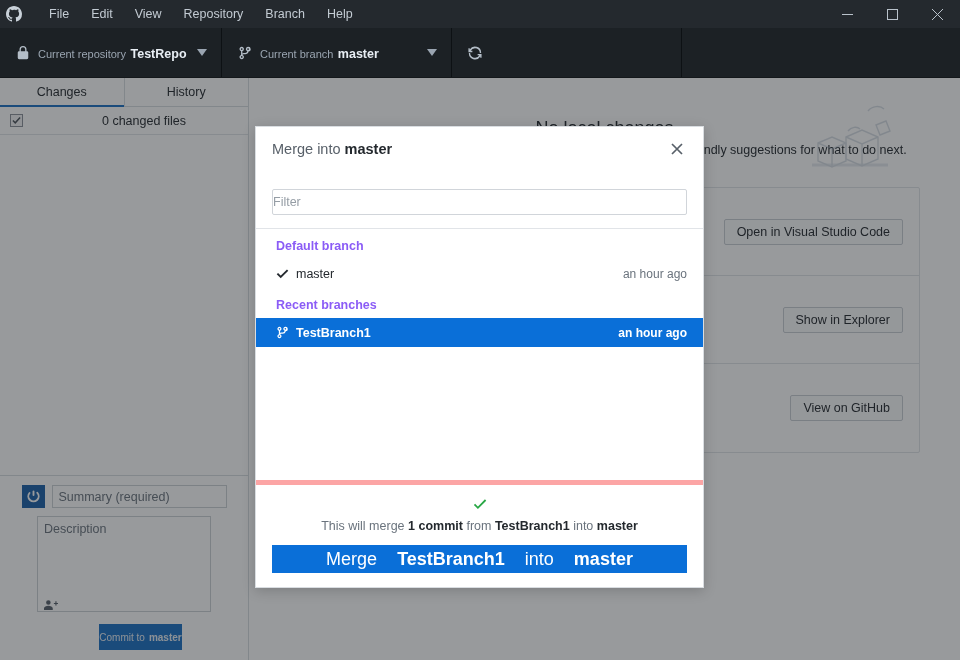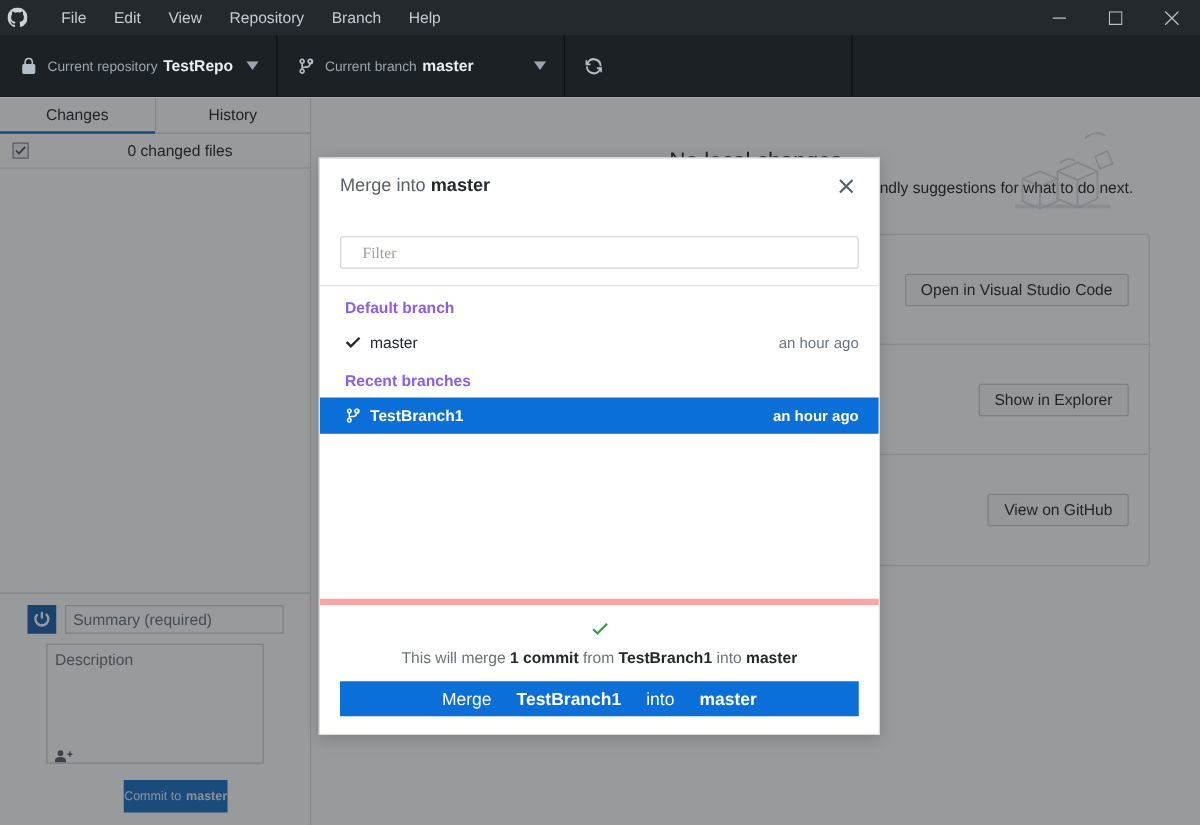--- a/index.html
+++ b/index.html
@@ -273,22 +273,22 @@
     width: 20px; height: 20px;
     display: flex; align-items: center; justify-content: center;
     color: #586069;
     cursor: default;
     margin-top: -2px;
   }
   .dlg-filter {
     width: 100%; height: 26px;
     border: 1px solid #d1d5da;
     border-radius: 2px;
-    padding: 0 17px;
-    font-family: Liberation Serif, serif;
+    padding: 0 0;
+    font-family: Liberation Sans, sans-serif;
     font-size: 12.5px;
     color: #404040;
     outline: none;
   }
   .dlg-filter::placeholder { color: #959da5; }
   .dlg-list-wrap {
     flex: 1;
     border-top: 1px solid #e1e4e8;
     margin-top: 13px;
     overflow: hidden;
@@ -327,21 +327,21 @@
     font-size: 12.5px; color: #6a737d;
     margin-bottom: 12px; text-align: center;
   }
   .merge-status-text b { color: #24292e; font-weight: bold; }
   .merge-btn {
     width: 100%; height: 28px;
     background: #0a6fd8;
     border: none;
     color: #fff;
     font-family: "Liberation Sans", sans-serif;
-    font-size: 14px;
+    font-size: 18px;
     display: flex; align-items: center; justify-content: center;
     gap: 20px;
     cursor: default;
   }
   .merge-btn b { font-weight: bold; }
 </style>
 </head>
 <body>
 
 <div id="app">

